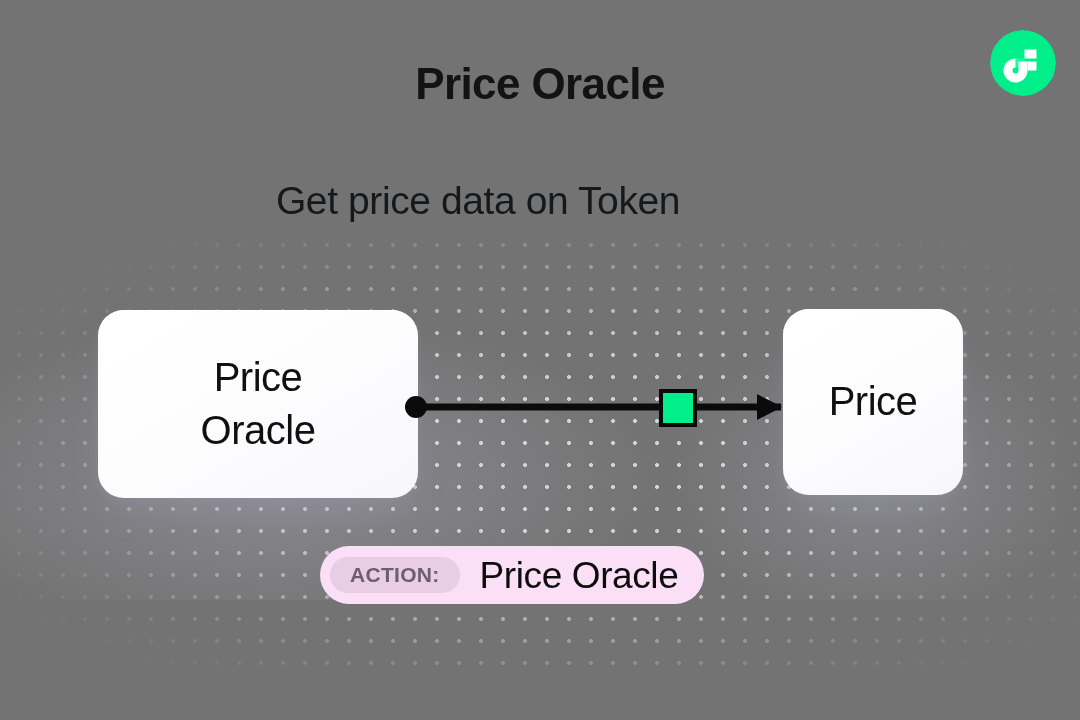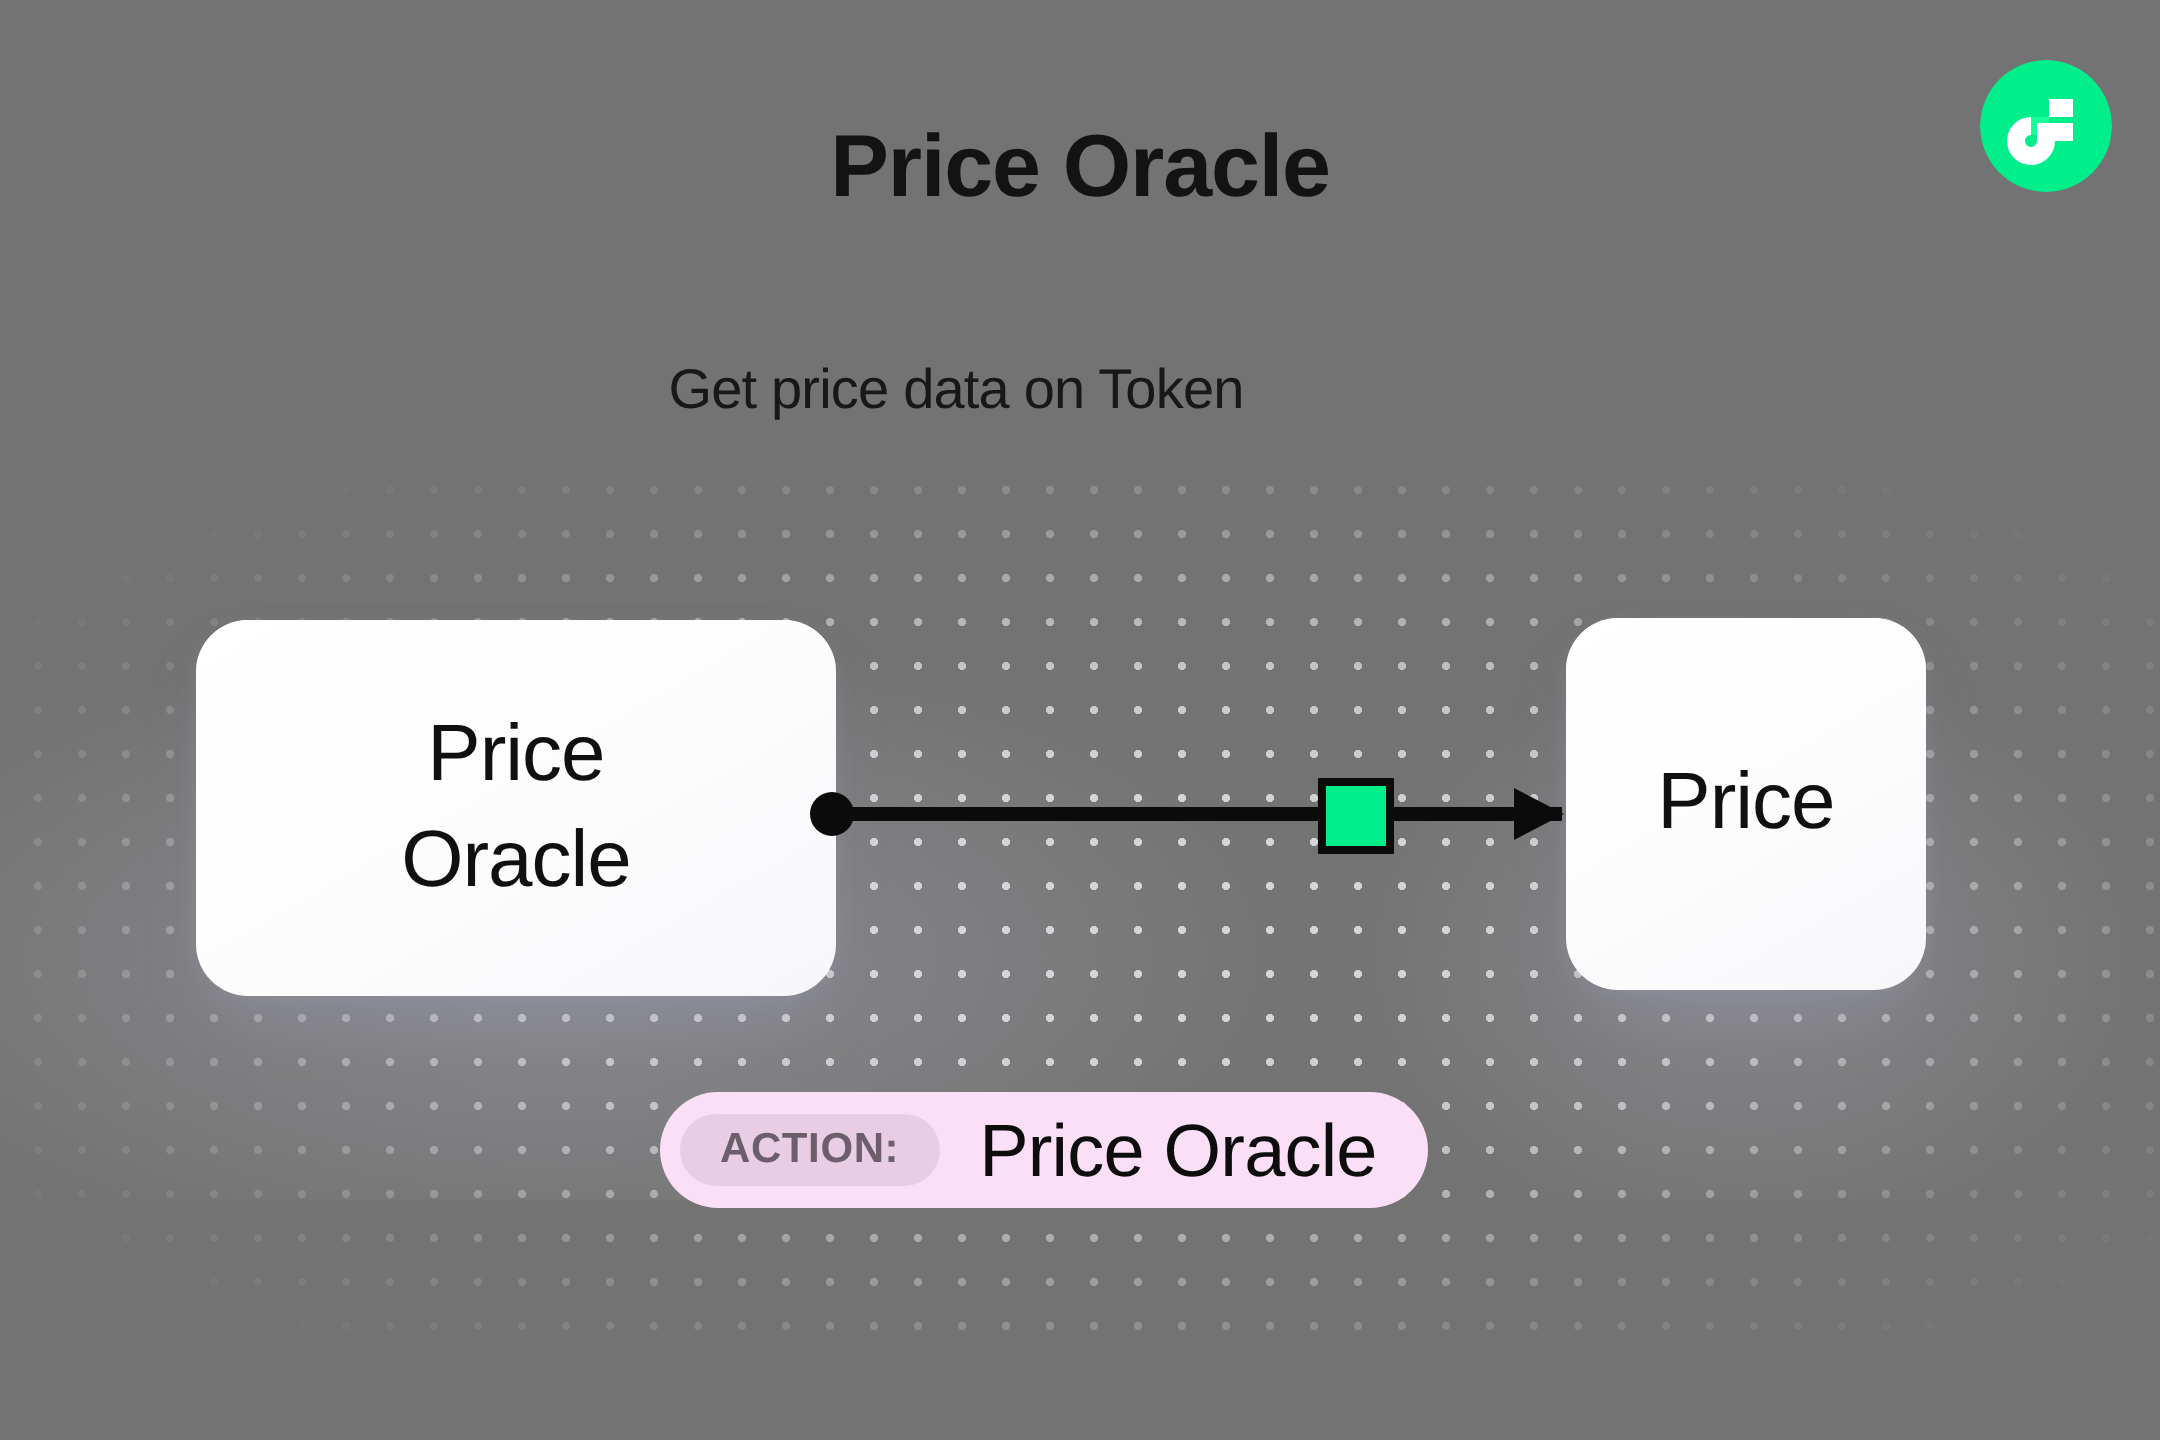--- a/index.html
+++ b/index.html
@@ -72,21 +72,21 @@
     letter-spacing: -0.6px;
     color: #131313;
     line-height: 1.1;
   }
   #page-subtitle {
     position: absolute;
     left: 0;
     top: 180px;
     width: 956px;
     text-align: center;
-    font-size: 28px;
+    font-size: 39px;
     font-weight: 400;
     letter-spacing: -0.4px;
     color: #17181a;
     line-height: 1.1;
   }
 
   
   .node {
     position: absolute;
     background: linear-gradient(150deg, #ffffff 0%, #fdfdfe 45%, #f7f7fa 100%);
@@ -136,21 +136,21 @@
     width: 30px;
     height: 30px;
     background: #00ef8b;
     border: 4px solid #0b0b0b;
     box-sizing: content-box;
   }
 
   
   #action-chip {
     position: absolute;
-    left: 330px;
+    left: 320px;
     top: 546px;
     height: 58px;
     display: flex;
     align-items: center;
     background: #fbdff7;
     border-radius: 29px;
     padding: 0 26px 0 10px;
     box-sizing: border-box;
   }
   #action-kind-pill {

